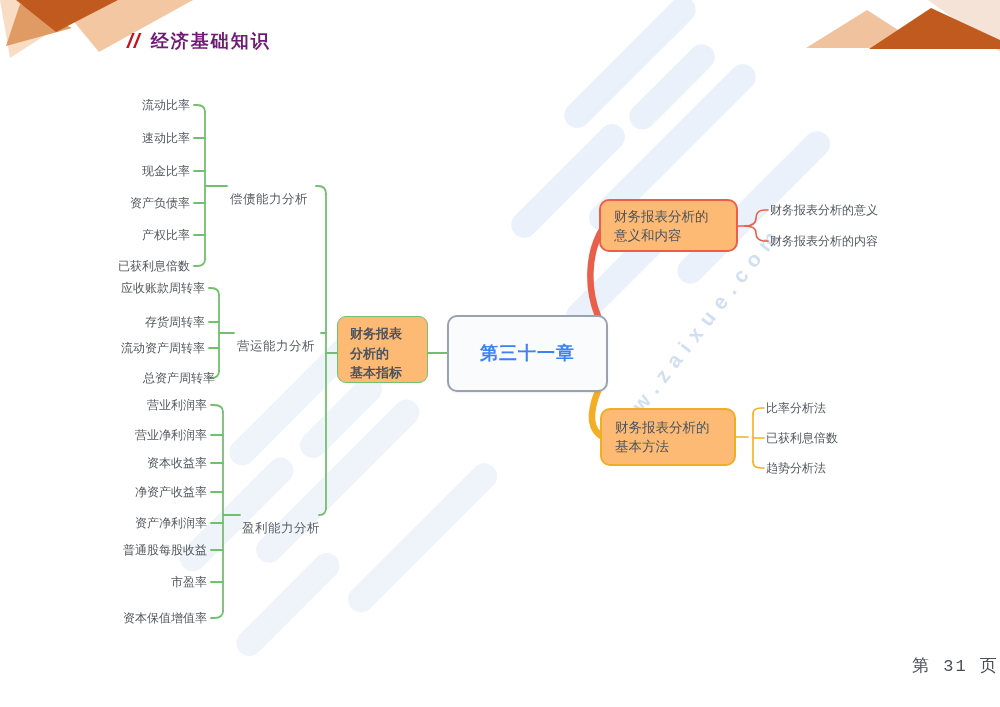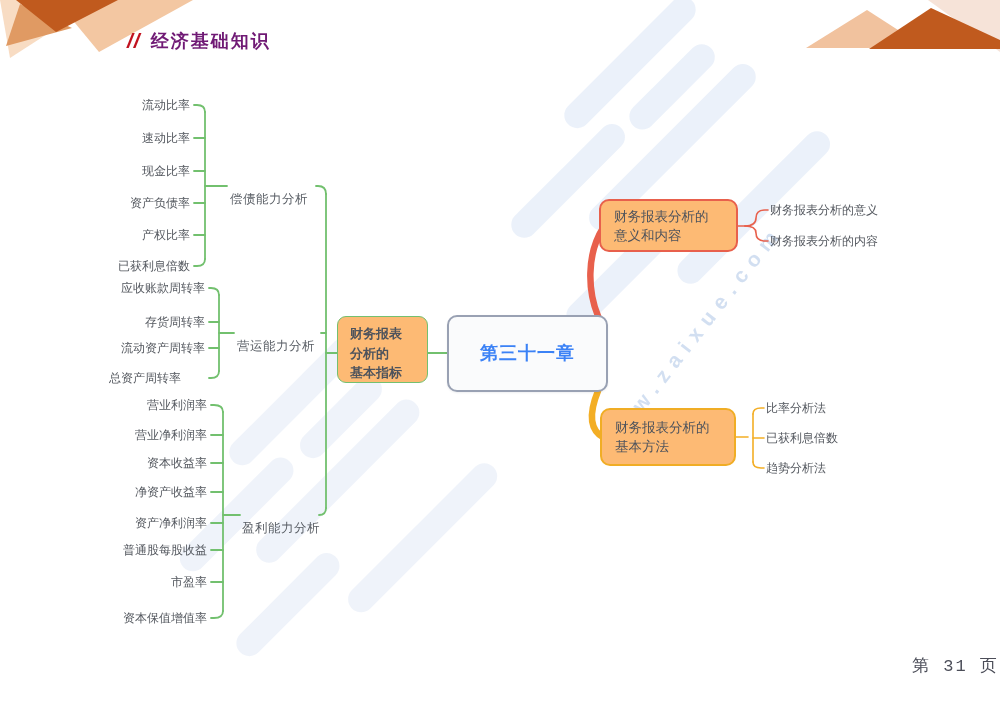--- a/index.html
+++ b/index.html
@@ -152,21 +152,21 @@
   <div class="lf lf-r" style="right:810px;top:105px">流动比率</div>
   <div class="lf lf-r" style="right:810px;top:138px">速动比率</div>
   <div class="lf lf-r" style="right:810px;top:171px">现金比率</div>
   <div class="lf lf-r" style="right:810px;top:203px">资产负债率</div>
   <div class="lf lf-r" style="right:810px;top:235px">产权比率</div>
   <div class="lf lf-r" style="right:810px;top:266px">已获利息倍数</div>
 
   <div class="lf lf-r" style="right:795px;top:288px">应收账款周转率</div>
   <div class="lf lf-r" style="right:795px;top:322px">存货周转率</div>
   <div class="lf lf-r" style="right:795px;top:348px">流动资产周转率</div>
-  <div class="lf lf-r" style="right:819px;top:378px">总资产周转率</div>
+  <div class="lf lf-r" style="right:785px;top:378px">总资产周转率</div>
 
   <div class="lf lf-r" style="right:793px;top:405px">营业利润率</div>
   <div class="lf lf-r" style="right:793px;top:435px">营业净利润率</div>
   <div class="lf lf-r" style="right:793px;top:463px">资本收益率</div>
   <div class="lf lf-r" style="right:793px;top:492px">净资产收益率</div>
   <div class="lf lf-r" style="right:793px;top:523px">资产净利润率</div>
   <div class="lf lf-r" style="right:793px;top:550px">普通股每股收益</div>
   <div class="lf lf-r" style="right:793px;top:582px">市盈率</div>
   <div class="lf lf-r" style="right:793px;top:618px">资本保值增值率</div>
 

